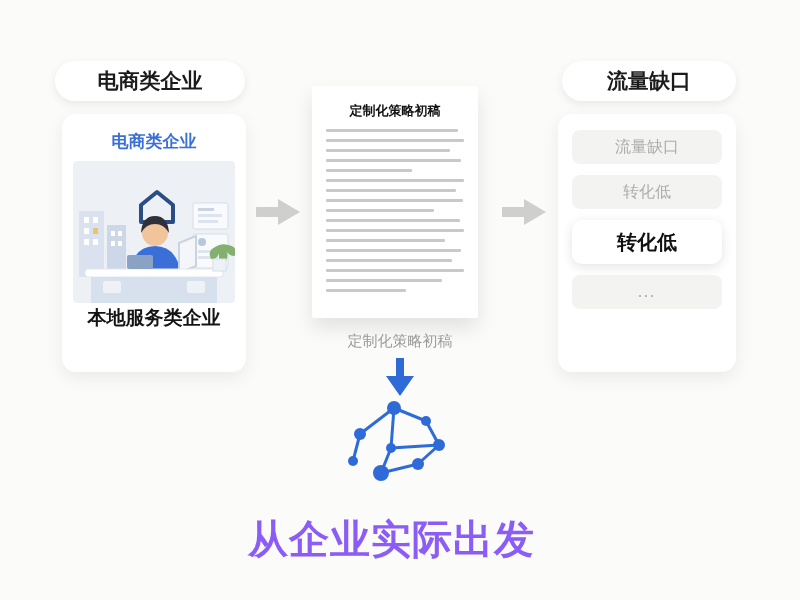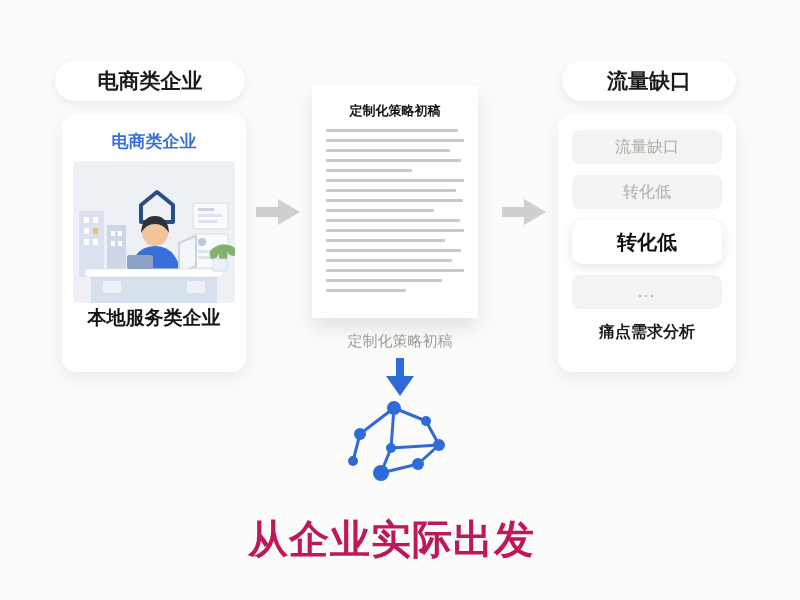--- a/index.html
+++ b/index.html
@@ -43,21 +43,21 @@
   .arrow{position:absolute;}
   .arrow-1{left:256px;top:199px;}
   .arrow-2{left:502px;top:199px;}
   .down-arrow{position:absolute;left:386px;top:358px;}
   .network{position:absolute;left:344px;top:396px;}
   .accent-fill{fill:#2e6bd8;}
   .accent-stroke{stroke:#2e6bd8;}
   
   .bottom-title{
     position:absolute;left:0;top:512px;width:783px;text-align:center;
-    font-size:40px;font-weight:bold;color:#be185d;letter-spacing:1px;
+    font-size:40px;font-weight:bold;color:#8b5cf6;letter-spacing:1px;
   }
   
   .right-card{left:558px;top:114px;width:178px;height:258px;box-sizing:border-box;padding:16px 14px 0;}
   .list-item{
     border-radius:8px;margin-bottom:11px;
     display:flex;align-items:center;justify-content:center;
   }
   .muted{background:#f3f3f1;color:#adadab;font-size:16px;height:34px;}
   .emphasis{
     background:#ffffff;box-shadow:0 3px 12px rgba(0,0,0,0.11);
@@ -206,16 +206,15 @@
     </div>
     <div class="list-item muted">
       <span>转化低</span>
     </div>
     <div class="list-item emphasis">
       <span>转化低</span>
     </div>
     <div class="list-item muted dots">
       <span>...</span>
     </div>
-    <div class="right-caption">痛点需求分析</div>
   </div>
 
 </div>
 
 </body></html>

